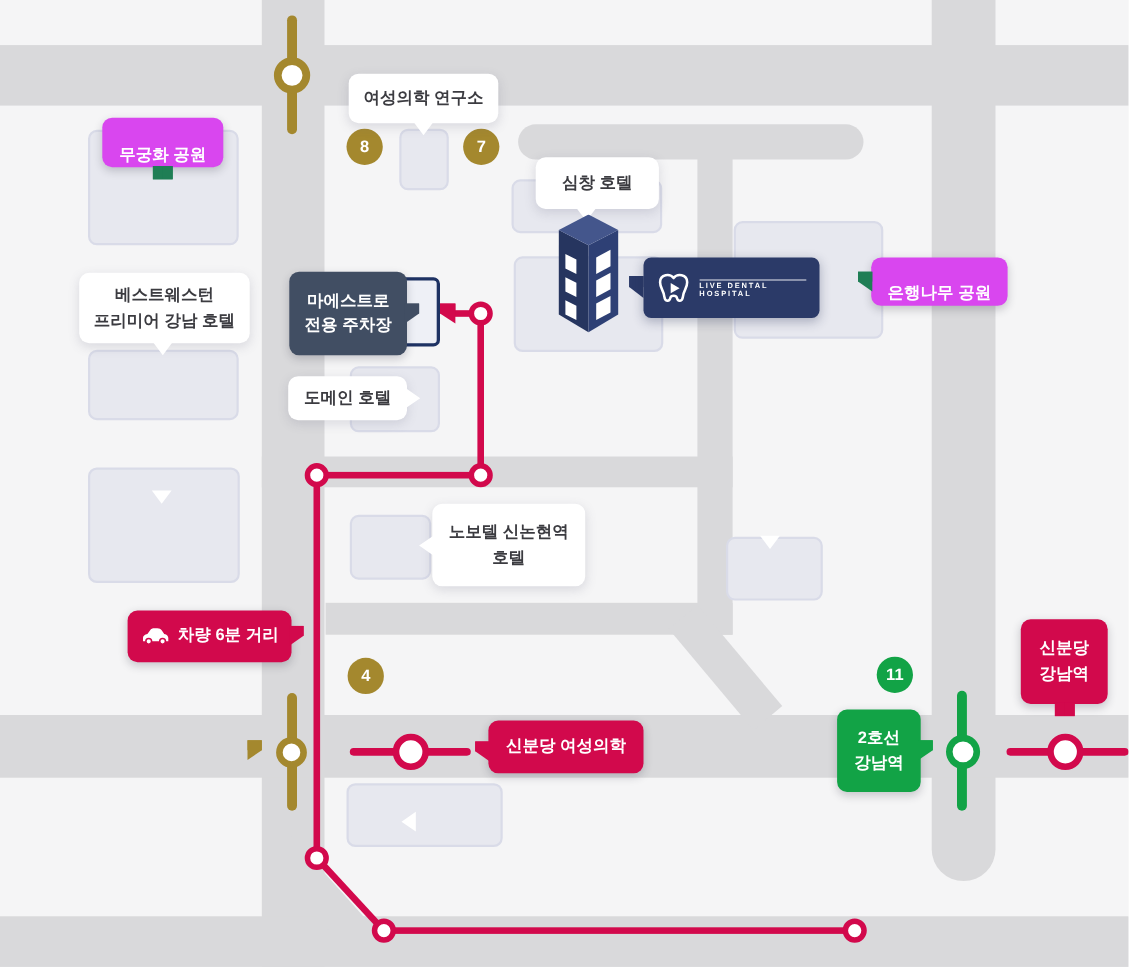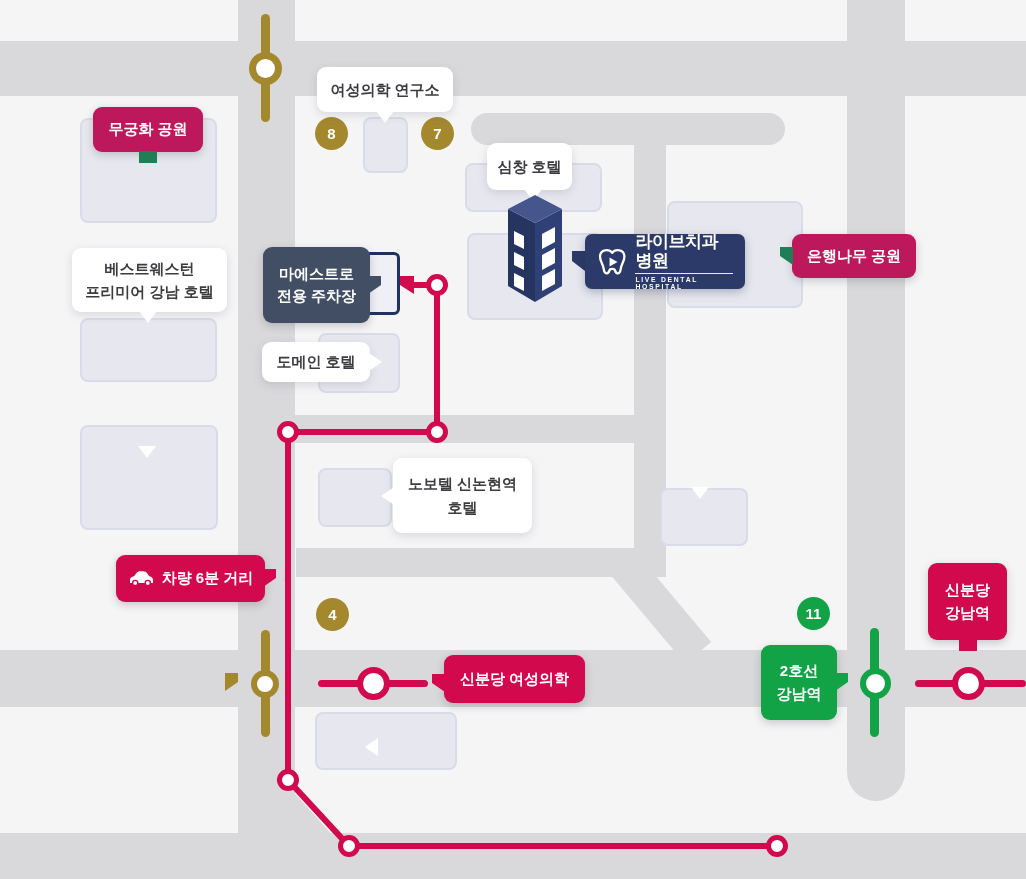--- a/index.html
+++ b/index.html
@@ -8,21 +8,21 @@
 
   .road{position:absolute;background:#d9d9db;}
   .bldg{position:absolute;background:#e7e8ef;border:2px solid #d9dbe8;border-radius:8px;box-sizing:border-box;}
 
   .tooltip{position:absolute;background:#ffffff;border-radius:9px;display:flex;align-items:center;justify-content:center;
            font-weight:700;font-size:15px;color:#3b3b40;text-align:center;line-height:1.55;
            box-shadow:0 3px 10px rgba(90,90,115,.18);z-index:6;}
   .badge{position:absolute;border-radius:9px;display:flex;align-items:center;justify-content:center;
          font-weight:700;font-size:15px;color:#fff;text-align:center;line-height:1.5;
          box-shadow:0 3px 8px rgba(40,40,60,.22);z-index:6;}
-  .green{background:#be185d;}
+  .green{background:#d946ef;align-items:flex-end;}
   .gold{background:#a4882e;}
   .crimson{background:#d2094c;}
   .slate{background:#414e63;}
   .navy{background:#2b3a68;}
   .brightgreen{background:#12a346;}
   .pre{white-space:pre-line;}
 
   .tail{position:absolute;width:0;height:0;z-index:6;}
   .tail-down{border-left:9px solid transparent;border-right:9px solid transparent;border-top:12px solid #fff;}
   .tail-left{border-top:9px solid transparent;border-bottom:9px solid transparent;border-right:13px solid #fff;}
@@ -134,41 +134,40 @@
     <polygon points="39,81 52,74 52,89 39,96" fill="#fff"></polygon>
   </svg>
 
   <div class="tail tail-left t-navy" style="left:572px;top:251px;border-top-width:10px;border-bottom-width:10px;z-index:7;"></div>
   <div class="hospital-badge navy">
     <svg width="36" height="34" viewBox="0 0 40 38">
       <path d="M20 7 C16 1.5 4 2 4 12 C4 19 8 21 9 29 C9.8 35 15 35.5 16.3 30 C17 27.2 23 27.2 23.7 30 C25 35.5 30.2 35 31 29 C32 21 36 19 36 12 C36 2 24 1.5 20 7 Z" fill="none" stroke="#fff" stroke-width="3" stroke-linejoin="round"></path>
       <path d="M16.5 13 L27 19 L16.5 25 Z" fill="#fff"></path>
     </svg>
     <div>
-      <div class="hospital-name">라이브치과병원</div>
       <div class="hospital-en">LIVE DENTAL HOSPITAL</div>
     </div>
   </div>
 
   <div class="badge green" style="left:93px;top:107px;width:110px;height:45px;">
     <span>무궁화 공원</span>
   </div>
   <div class="tail tail-down t-green" style="left:139px;top:151px;"></div>
 
   <div class="badge green" style="left:792px;top:234px;width:124px;height:44px;">
     <span>은행나무 공원</span>
   </div>
   <div class="tail tail-left t-green" style="left:780px;top:247px;"></div>
 
   <div class="tooltip" style="left:317px;top:67px;width:136px;height:45px;">
     <span>여성의학 연구소</span>
   </div>
   <div class="tail tail-down" style="left:376px;top:111px;"></div>
 
-  <div class="tooltip" style="left:487px;top:143px;width:85px;height:47px;">
+  <div class="tooltip" style="left:487px;top:143px;width:112px;height:47px;">
     <span>심창 호텔</span>
   </div>
   <div class="tail tail-down" style="left:524px;top:189px;"></div>
 
   <div class="tooltip pre" style="left:72px;top:248px;width:155px;height:64px;">
     <span class="pre">베스트웨스턴
 프리미어 강남 호텔</span>
   </div>
   <div class="tail tail-down" style="left:139px;top:311px;"></div>
 

